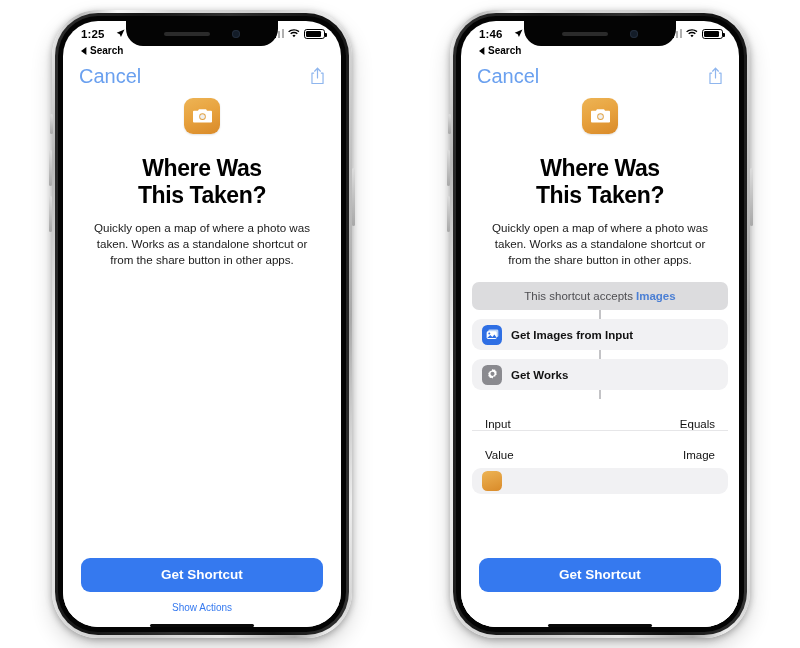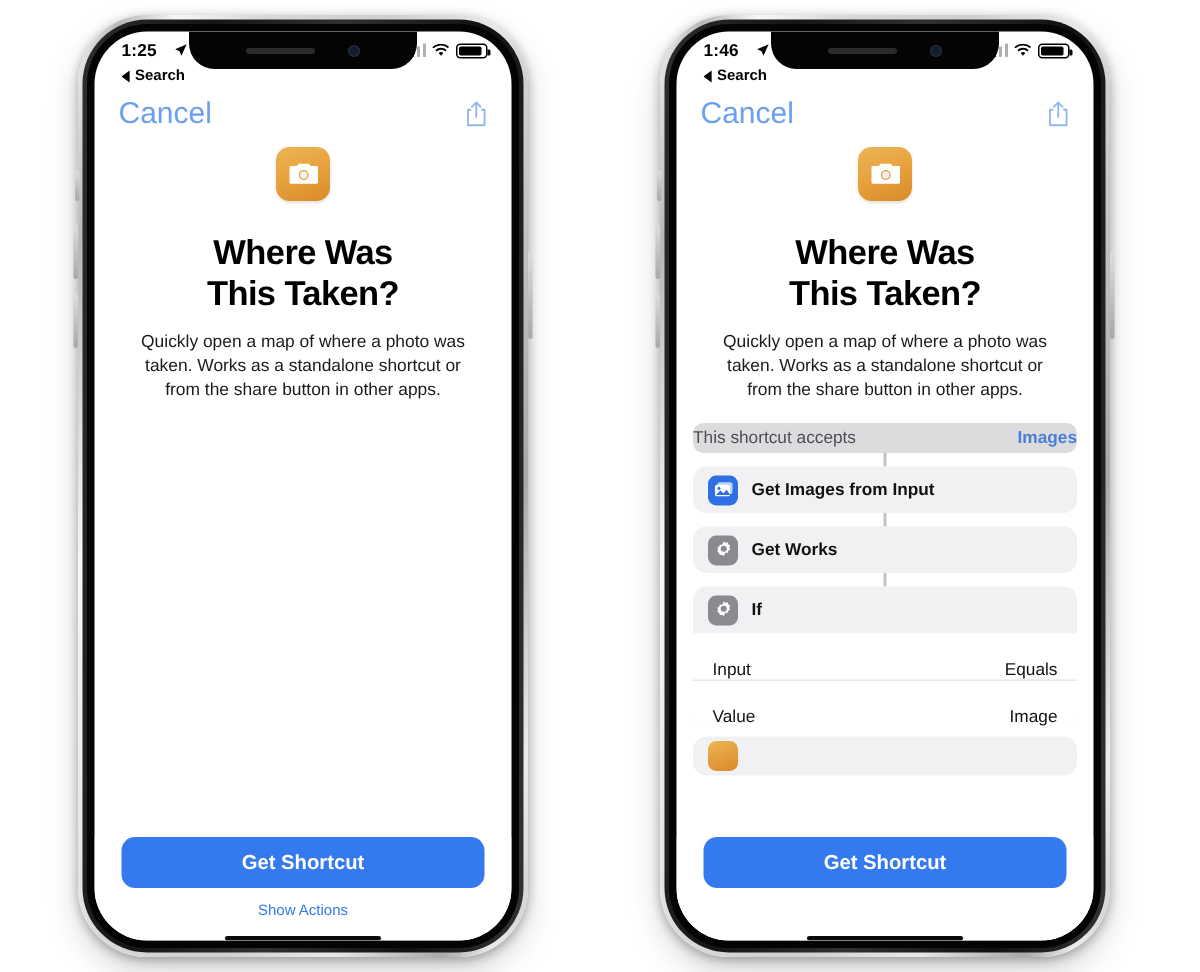--- a/index.html
+++ b/index.html
@@ -12,21 +12,21 @@
   }
   .stage { position: absolute; inset: 0; display: flex; }
 
   
   .phone {
     position: absolute;
     width: 300px; height: 628px;
     top: 10px;
   }
   .phone.left  { left: 52px; }
-  .phone.right { left: 440px; text-decoration: underline; }
+  .phone.right { left: 450px; text-decoration: underline; }
 
   .frame-outer {
     position: absolute; inset: 0;
     border-radius: 46px;
     background: linear-gradient(100deg,#f2f2f2 0%, #b8b8b8 7%, #f7f7f7 16%,
                                 #d8d8d8 30%, #cfcfcf 50%, #e8e8e8 68%,
                                 #a9a9a9 86%, #ededed 94%, #cbcbcb 100%);
     box-shadow: 0 2px 7px rgba(0,0,0,.30), 0 10px 22px rgba(0,0,0,.16);
   }
   .frame-band {
@@ -148,22 +148,22 @@
     margin-top: 14px;
     width: 100%;
     padding: 0 11px;
     flex: 1;
     overflow: hidden;
     position: relative;
   }
   .accepts-bar {
     background: #dcdcde;
     border-radius: 7px;
-    height: 20px;
-    display: flex; align-items: center; justify-content: space-between;
+    height: 28px;
+    display: flex; align-items: center; justify-content: center;
     font-size: 11.5px; color: #4e4e52;
   }
   .accepts-bar b { color: #4b7fd4; font-weight: bold; margin-left: 3px; }
 
   .connector { width: 1.4px; height: 9px; background: #c3c3c6; margin: 0 auto; }
 
   .action-card {
     background: #f1f1f3;
     border-radius: 9px;
     overflow: hidden;
@@ -424,29 +424,20 @@
                   <circle cx="7" cy="6.3" r="2.2" fill="#8a8a8f"></circle>
                 </svg>
               </span>
               <span class="act-label">Get Works</span>
             </div>
           </div>
 
           <div class="connector"></div>
 
           <div class="action-card">
-            <div class="action-head">
-              <span class="act-icon gray">
-                <svg width="13" height="13" viewBox="0 0 14 14">
-                  <path d="M7 1.1 8.3 2l1.5-.3.5 1.5 1.3.8-.5 1.5.5 1.5-1.3.8-.5 1.5-1.5-.3L7 11.4 5.7 10.5l-1.5.3-.5-1.5-1.3-.8.5-1.5-.5-1.5 1.3-.8.5-1.5 1.5.3z" fill="#fff"></path>
-                  <circle cx="7" cy="6.3" r="2.2" fill="#8a8a8f"></circle>
-                </svg>
-              </span>
-              <span class="act-label">If</span>
-            </div>
             <div class="param-body">
               <div class="param-row">
                 <span>Input</span>
                 <span class="param-val">Equals</span>
               </div>
               <div class="param-row">
                 <span>Value</span>
                 <span class="param-val">Image</span>
               </div>
             </div>

